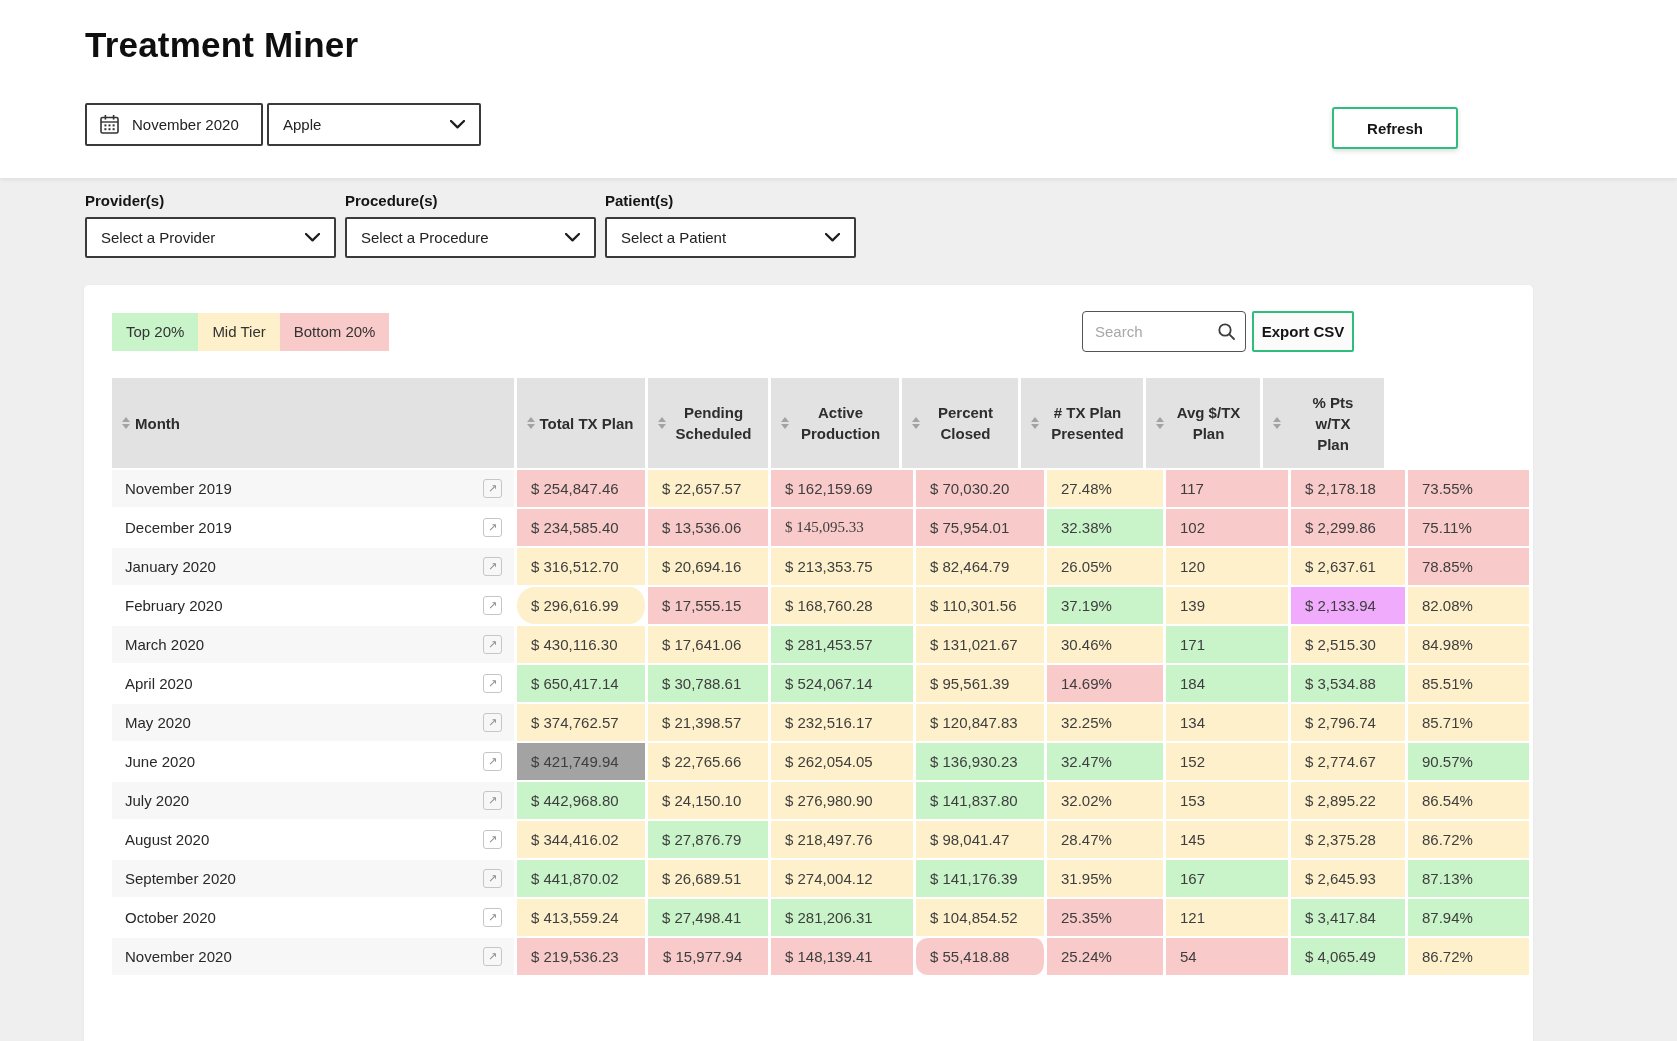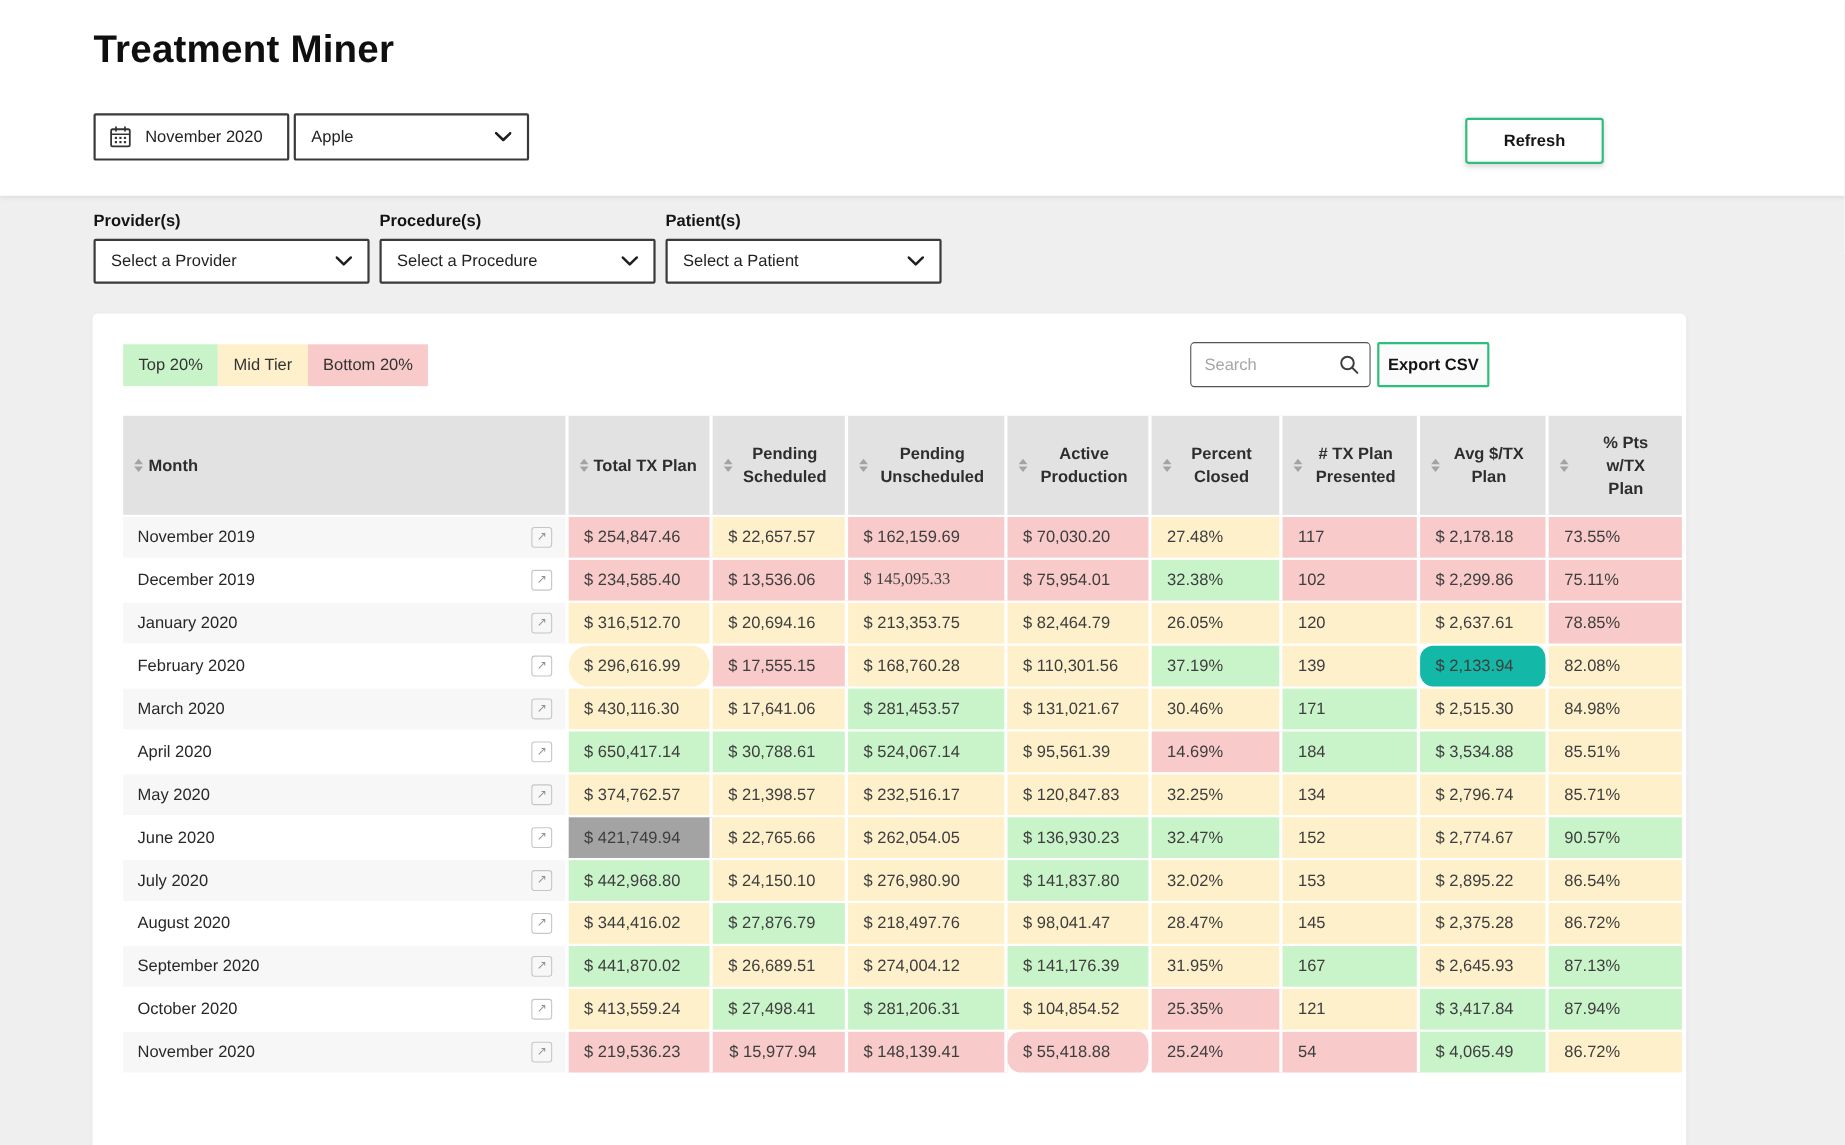--- a/index.html
+++ b/index.html
@@ -211,27 +211,20 @@
           </span>
           <span class="hlabel">Total TX Plan</span>
         </div>
         <div class="hcell c2">
           <span class="sort">
             <i class="up"></i>
             <i class="down"></i>
           </span>
           <span class="hlabel">Pending Scheduled</span>
         </div>
-        <div class="hcell c3">
-          <span class="sort">
-            <i class="up"></i>
-            <i class="down"></i>
-          </span>
-          <span class="hlabel">Pending Unscheduled</span>
-        </div>
         <div class="hcell c4">
           <span class="sort">
             <i class="up"></i>
             <i class="down"></i>
           </span>
           <span class="hlabel">Active Production</span>
         </div>
         <div class="hcell c5">
           <span class="sort">
             <i class="up"></i>
@@ -308,21 +301,21 @@
           <div class="cell monthcell c0">
             <span>February 2020</span>
             <button class="rowbtn">↗</button>
           </div>
           <div class="cell c1" style="background: rgb(253, 240, 203); border-radius: 18px;">$ 296,616.99</div>
           <div class="cell c2" style="background: rgb(248, 202, 202);">$ 17,555.15</div>
           <div class="cell c3" style="background: rgb(253, 240, 203);">$ 168,760.28</div>
           <div class="cell c4" style="background: rgb(253, 240, 203);">$ 110,301.56</div>
           <div class="cell c5" style="background: rgb(201, 243, 201);">37.19%</div>
           <div class="cell c6" style="background: rgb(253, 240, 203);">139</div>
-          <div class="cell c7" style="background: #14b8a6; border-radius: 12px;">$ 2,133.94</div>
+          <div class="cell c7" style="background: #f0abfc;">$ 2,133.94</div>
           <div class="cell c8" style="background: rgb(253, 240, 203);">82.08%</div>
         </div>
         <div class="row">
           <div class="cell monthcell c0 alt">
             <span>March 2020</span>
             <button class="rowbtn">↗</button>
           </div>
           <div class="cell c1" style="background: rgb(253, 240, 203);">$ 430,116.30</div>
           <div class="cell c2" style="background: rgb(253, 240, 203);">$ 17,641.06</div>
           <div class="cell c3" style="background: rgb(201, 243, 201);">$ 281,453.57</div>

